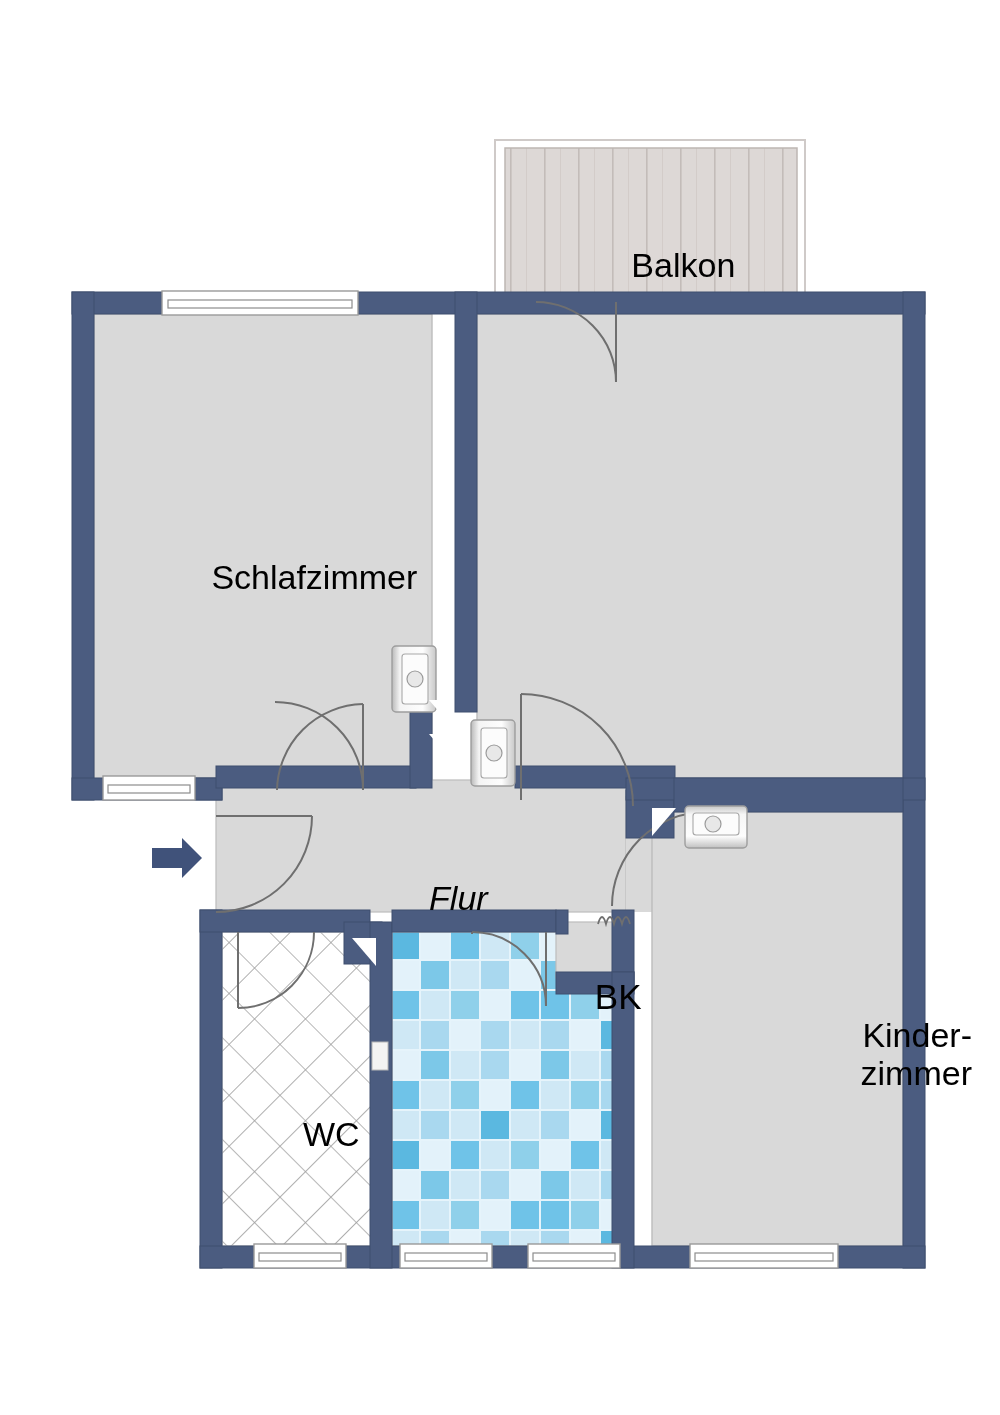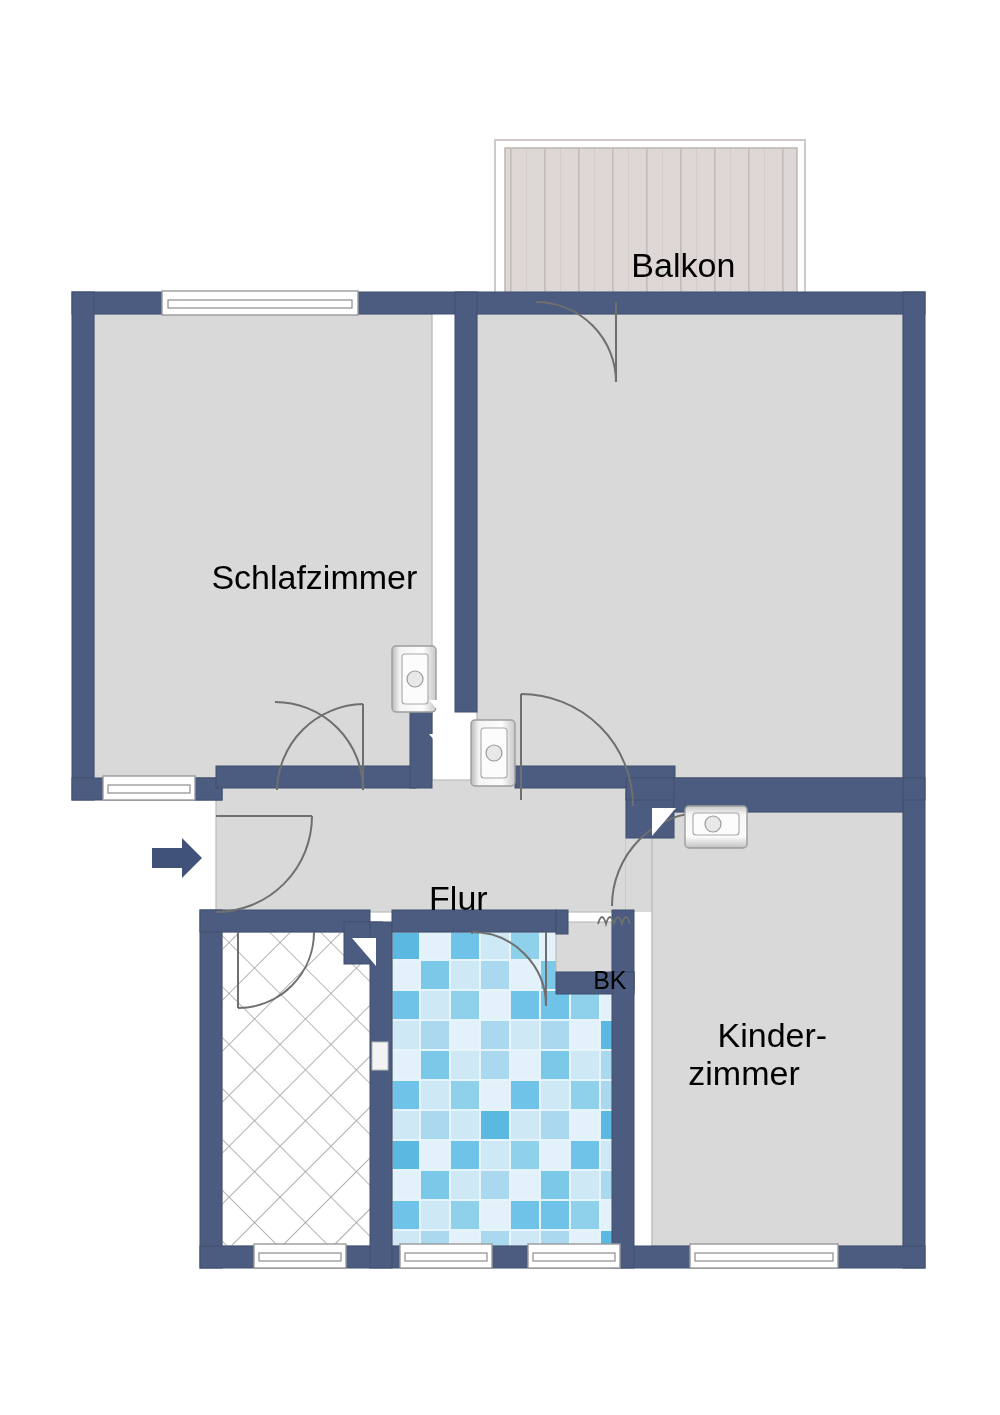--- a/index.html
+++ b/index.html
@@ -3,21 +3,21 @@
 <meta charset="utf-8">
 <title>Grundriss</title>
 <style>
   html,body{margin:0;padding:0;background:#ffffff;}
   body{font-family:"Liberation Sans", sans-serif;}
   #plan{position:relative;width:1000px;height:1415px;background:#ffffff;overflow:hidden;}
   .layer{position:absolute;left:0;top:0;width:1000px;height:1415px;}
   .room-label{position:absolute;color:#000;font-family:"Liberation Sans", sans-serif;
      text-align:center;white-space:pre;line-height:1.12;pointer-events:none;}
   .rl-big{font-size:34px;}
-  .rl-mid{font-size:25px;}
+  .rl-mid{font-size:35px;}
   svg{display:block;}
 </style>
 </head>
 <body>
 
 <div id="plan">
 
   <svg class="layer" viewBox="0 0 1000 1415" width="1000" height="1415" xmlns="http://www.w3.org/2000/svg">
     <defs>
 
@@ -250,25 +250,28 @@
 
   </svg>
 
   <div class="layer" style="pointer-events:none;">
     <div class="room-label rl-big" style="left:0;top:208px;width:1000px;transform:translateX(155px);">
       <span>Balkon</span>
     </div>
     <div class="room-label rl-big" style="left:0;top:520px;width:572px;text-align:center;">
       <span>Schlafzimmer</span>
     </div>
-    <div class="room-label rl-big" style="left:0;top:841px;width:860px;">
+    <div class="room-label rl-big" style="left:0;top:841px;width:860px;font-style:italic;">
       <span>Flur</span>
+    </div>
+    <div class="room-label rl-big" style="left:0;top:1077px;width:606px;">
+      <span>WC</span>
     </div>
     <div class="room-label rl-mid" style="left:389px;top:938px;width:400px;">
       <span>BK</span>
     </div>
-    <div class="room-label rl-big" style="left:544px;top:978px;width:400px;">
+    <div class="room-label rl-big" style="left:572px;top:978px;width:400px;text-align:right;">
       <span>Kinder-
 zimmer</span>
     </div>
   </div>
 
 </div>
 
 </body></html>

